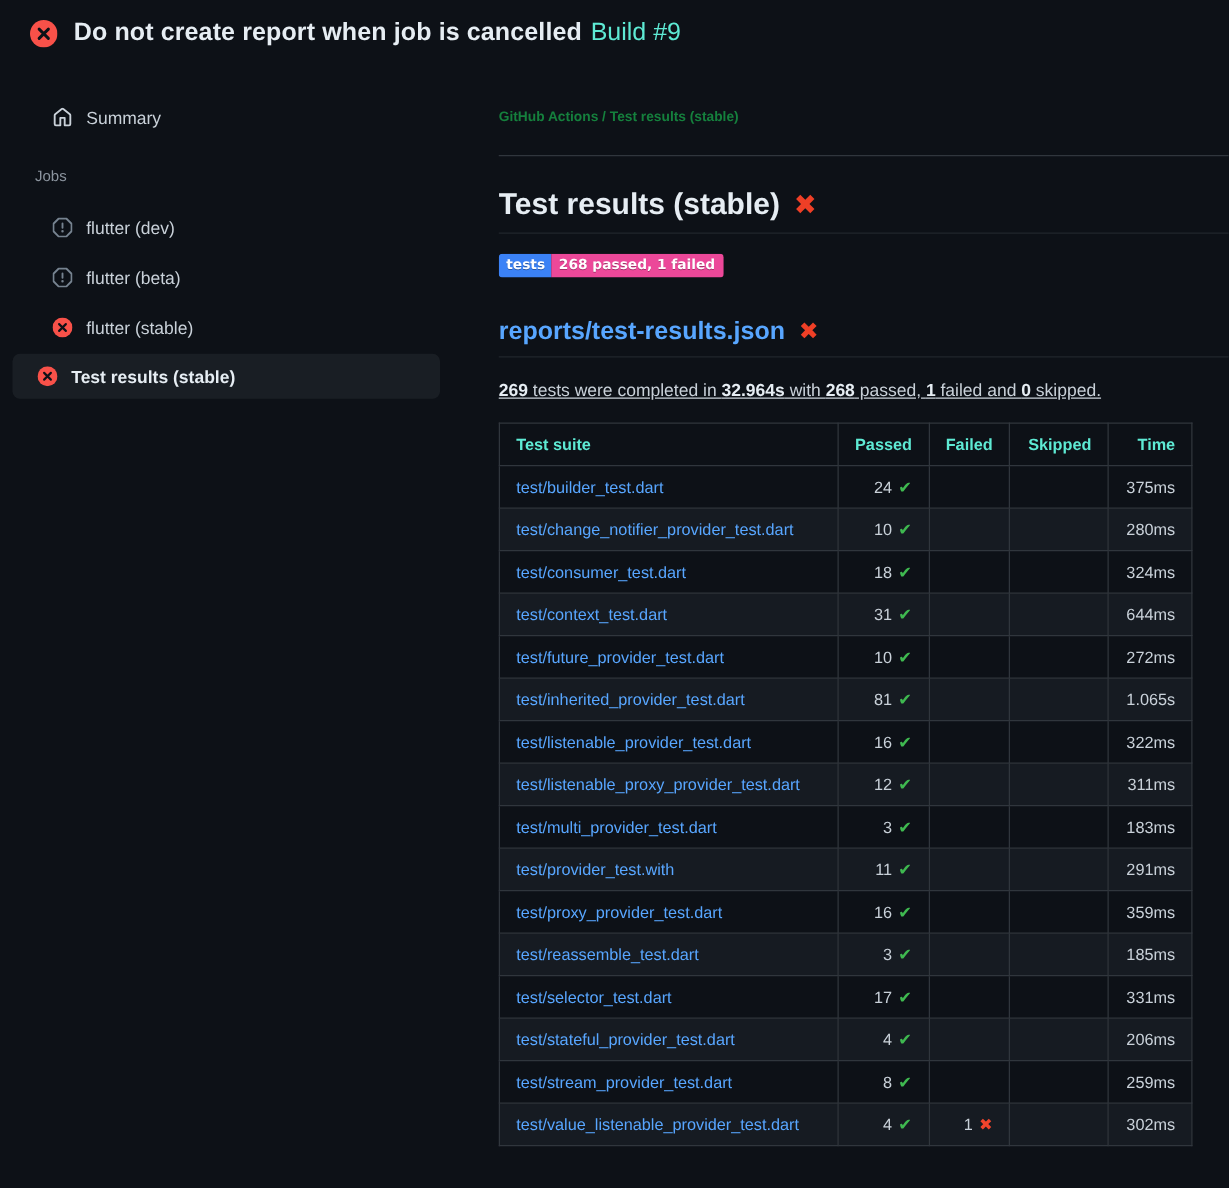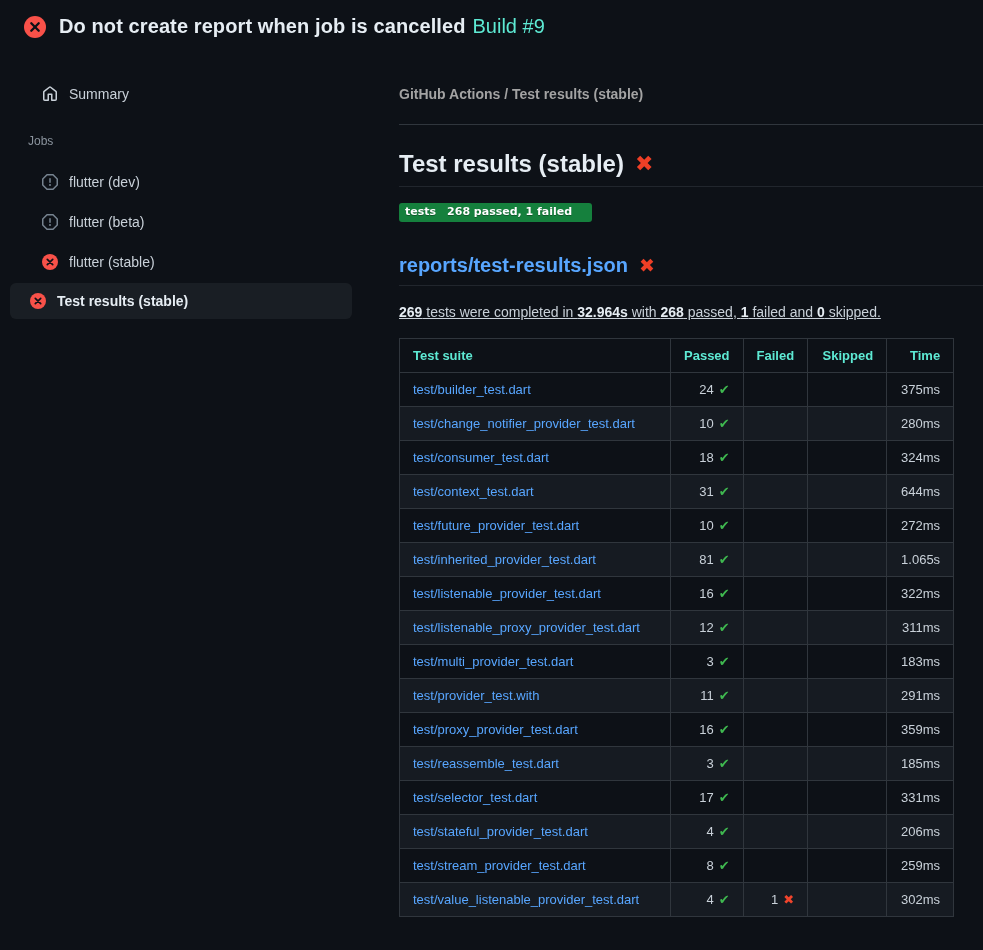--- a/index.html
+++ b/index.html
@@ -35,39 +35,39 @@
   .si-job2 { top: 248px; }
   .si-job3 {
     top: 283px; left: 10px; width: 342px; height: 36px;
     padding-left: 20px; border-radius: 6px;
     background: rgba(177,186,196,0.08);
     font-weight: 700; color: #e6edf3;
   }
 
   
   .main { position: absolute; left: 399px; top: 85px; width: 584px; }
-  .breadcrumb { font-size: 14px; font-weight: 700; color: #a3a3a3; line-height: 19px; }
+  .breadcrumb { font-size: 11px; font-weight: 700; color: #15803d; line-height: 19px; }
   .status-line { margin-top: 5px; font-size: 12px; color: #8b949e; line-height: 16px; }
   .divider { border: 0; border-top: 1px solid #30363d; margin: 20px 0 0 0; }
 
   .section-heading {
     margin-top: 24px; display: flex; align-items: center;
     font-size: 24px; font-weight: 600; color: #e6edf3; line-height: 30px;
     padding-bottom: 7px; border-bottom: 1px solid #21262d;
   }
   .fail-x { color: #ee3f26; font-weight: 700; margin-left: 11px; line-height: 1; }
   .section-heading .fail-x { font-size: 22px; }
 
   .badge {
     margin-top: 16px; display: inline-flex; border-radius: 3px; overflow: hidden;
     font-family: "DejaVu Sans", sans-serif; font-size: 11px; font-weight: 700; color: #fff;
     text-shadow: 0 1px 0 rgba(0,0,0,.3); line-height: 12px;
   }
-  .badge-label { background: #15803d; padding: 3px 5px 4px 6px; }
-  .badge-value { background: #15803d; padding: 3px 20px 4px 6px; }
+  .badge-label { background: #3b82f6; padding: 3px 5px 4px 6px; }
+  .badge-value { background: #ec4899; padding: 3px 7px 4px 6px; }
 
   .report-heading {
     margin-top: 31px; display: flex; align-items: center;
     font-size: 20px; font-weight: 700; line-height: 25px;
     padding-bottom: 7px; border-bottom: 1px solid #21262d;
   }
   .report-heading a { color: #58a6ff; }
   .report-heading .fail-x { font-size: 19px; }
 
   .summary-line { margin-top: 17px; font-size: 14px; line-height: 19px; color: #c9d1d9; text-decoration: underline; }

